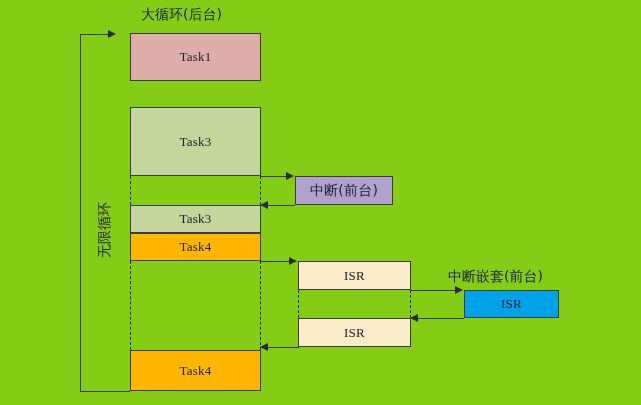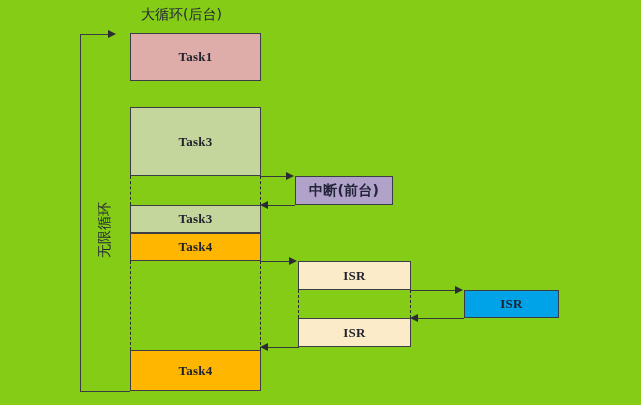--- a/index.html
+++ b/index.html
@@ -23,21 +23,20 @@
     position: absolute;
     box-sizing: border-box;
     border: 1.2px solid #3c3c46;
     display: flex;
     align-items: center;
     justify-content: center;
     font-size: 13px;
     letter-spacing: 0.2px;
     color: #22222e;
     white-space: nowrap;
-    font-weight: bold;
   }
   .cjk {
     font-family: "DejaVu Sans", "Liberation Sans", sans-serif;
     font-size: 14px;
     color: #23233a;
   }
   .label {
     position: absolute;
     white-space: nowrap;
     color: #23233a;
@@ -132,20 +131,21 @@
   <div class="box" style="left:298px; top:261px; width:113px; height:29px; background:#FBEBC8;">ISR</div>
 
   <div class="dashed" style="left:298px; top:290px; height:28px;"></div>
   <div class="dashed" style="left:410px; top:290px; height:28px;"></div>
 
   <div class="box" style="left:298px; top:318px; width:113px; height:29px; background:#FBEBC8;">ISR</div>
 
   <div class="arrowline" style="left:262px; top:347px; width:37px;"></div>
   <div class="arrowhead ar-left" style="left:260px; top:343px;"></div>
 
+  <div class="label cjk" style="left:448px; top:268px;">中断嵌套(前台)</div>
 
   <div class="arrowline" style="left:411px; top:290px; width:50px;"></div>
   <div class="arrowhead ar-right" style="left:455px; top:286px;"></div>
 
   <div class="box" style="left:464px; top:290px; width:95px; height:28px; background:#00A2E8;">ISR</div>
 
   <div class="arrowline" style="left:413px; top:318px; width:51px;"></div>
   <div class="arrowhead ar-left" style="left:410px; top:314px;"></div>
 
 </div>

